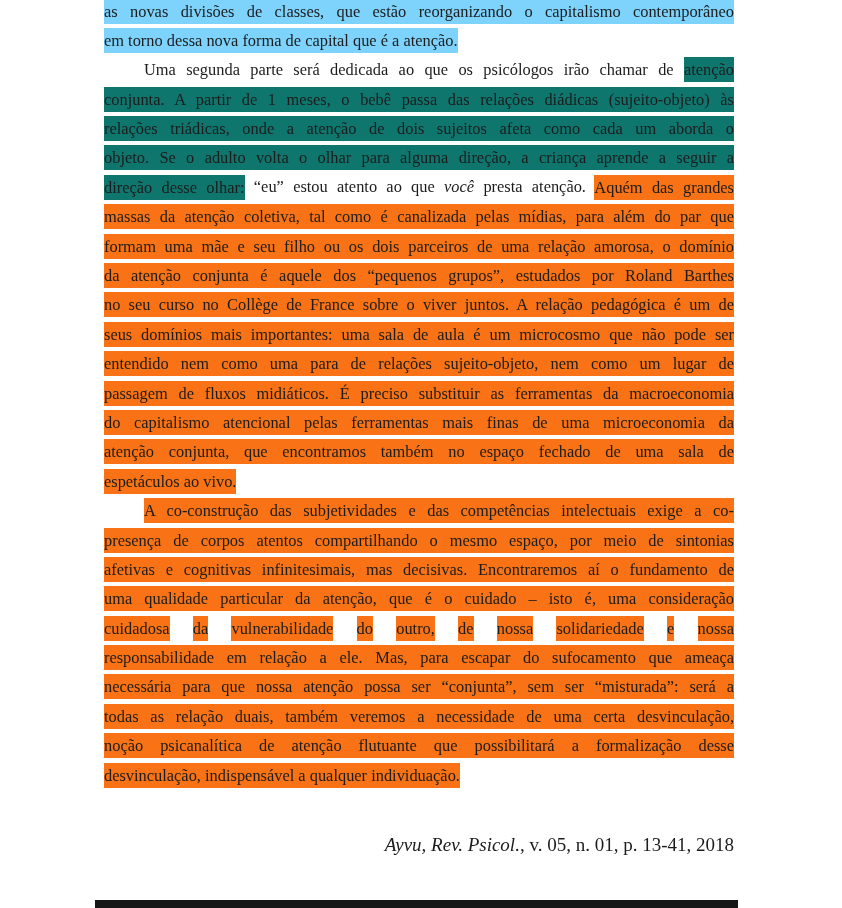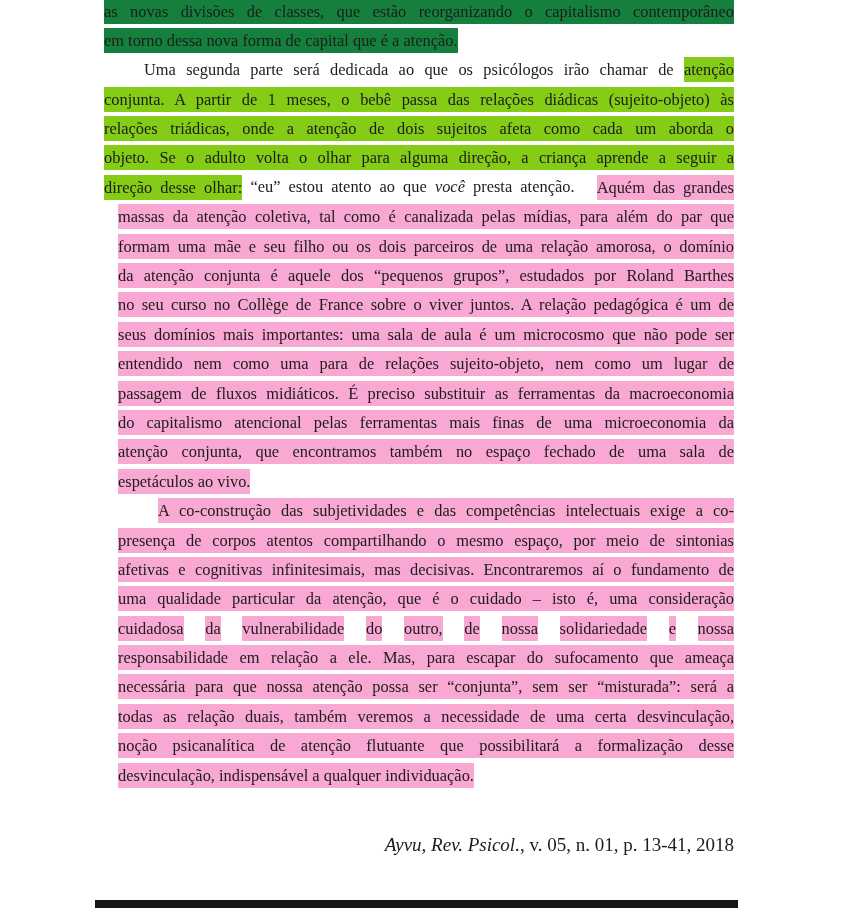--- a/index.html
+++ b/index.html
@@ -23,23 +23,23 @@
     text-align-last: justify;
     height: 29.4px;
     overflow: visible;
   }
   .line.last {
     text-align: center;
     text-align-last: left;
   }
   .line.indent { text-indent: 40px; }
   .hl { padding: 2.5px 0 3.5px; }
-  .hl-gray  { background: #15803d; }
-  .hl-cyan  { background: #84cc16; }
-  .hl-green { background: #f9a8d4; margin-left: 14px; }
+  .hl-gray  { background: #7dd3fc; }
+  .hl-cyan  { background: #0f766e; }
+  .hl-green { background: #f97316; }
   .it { font-style: italic; }
   .footer-line {
     position: absolute;
     left: 104px; top: 834px;
     width: 630px;
     text-align: right;
     font-size: 19px;
     line-height: 22px;
   }
   .bottom-bar {

